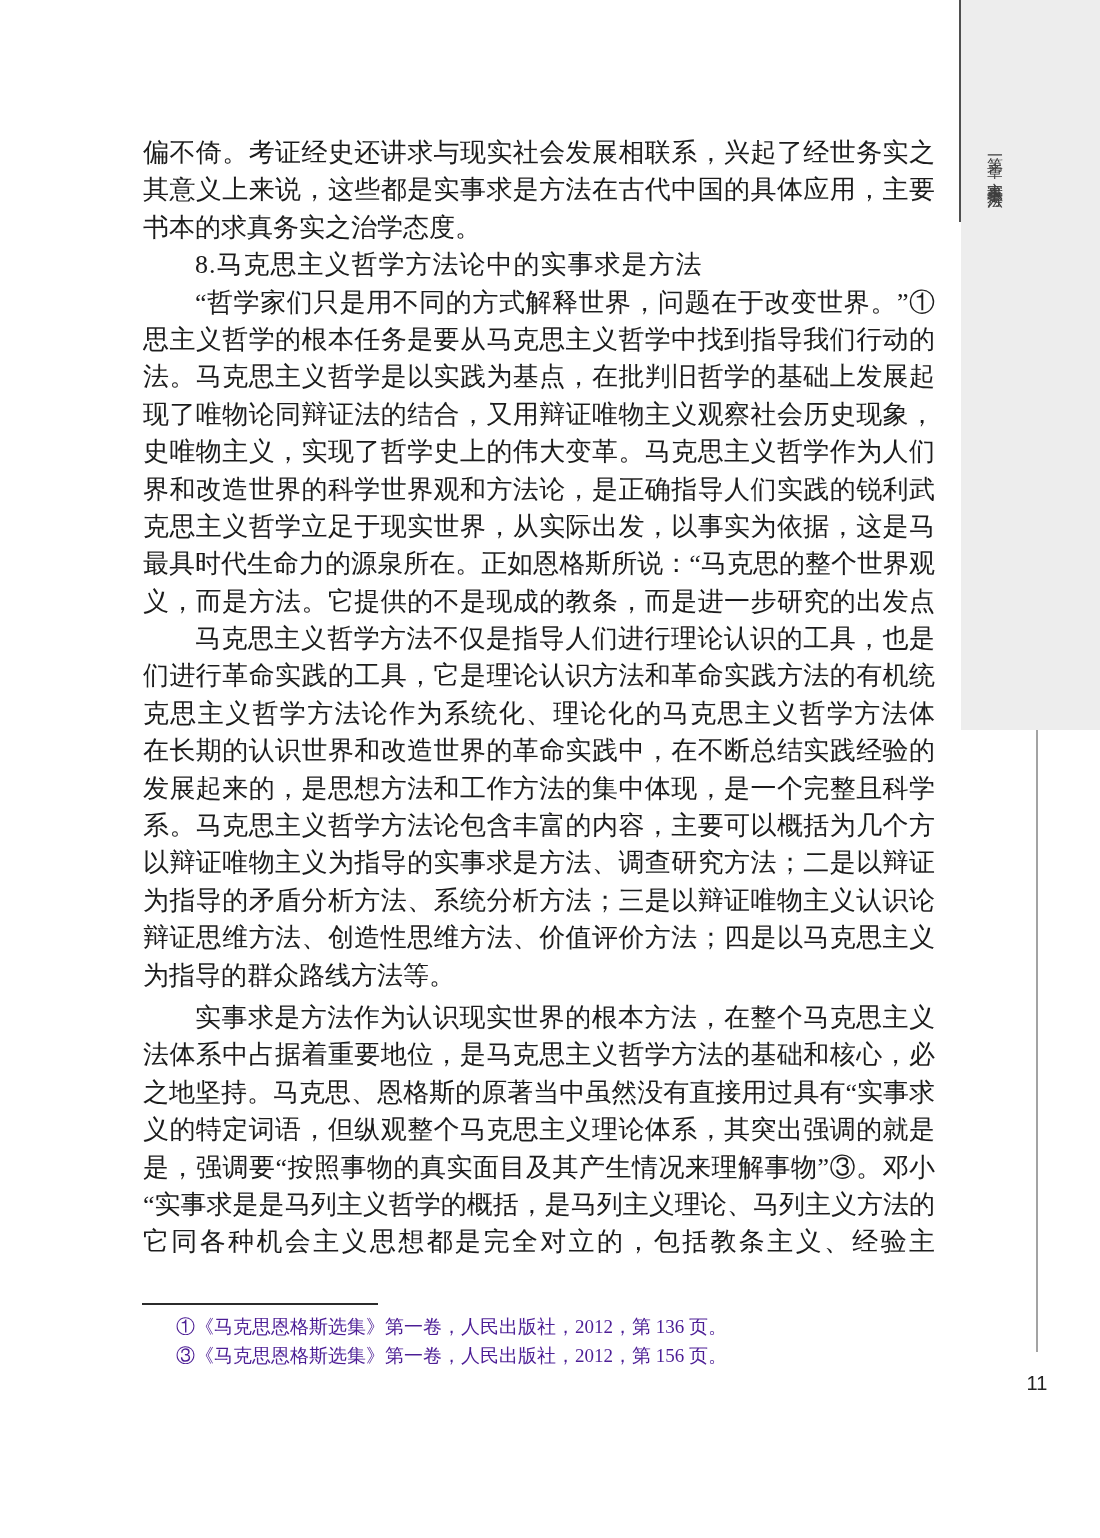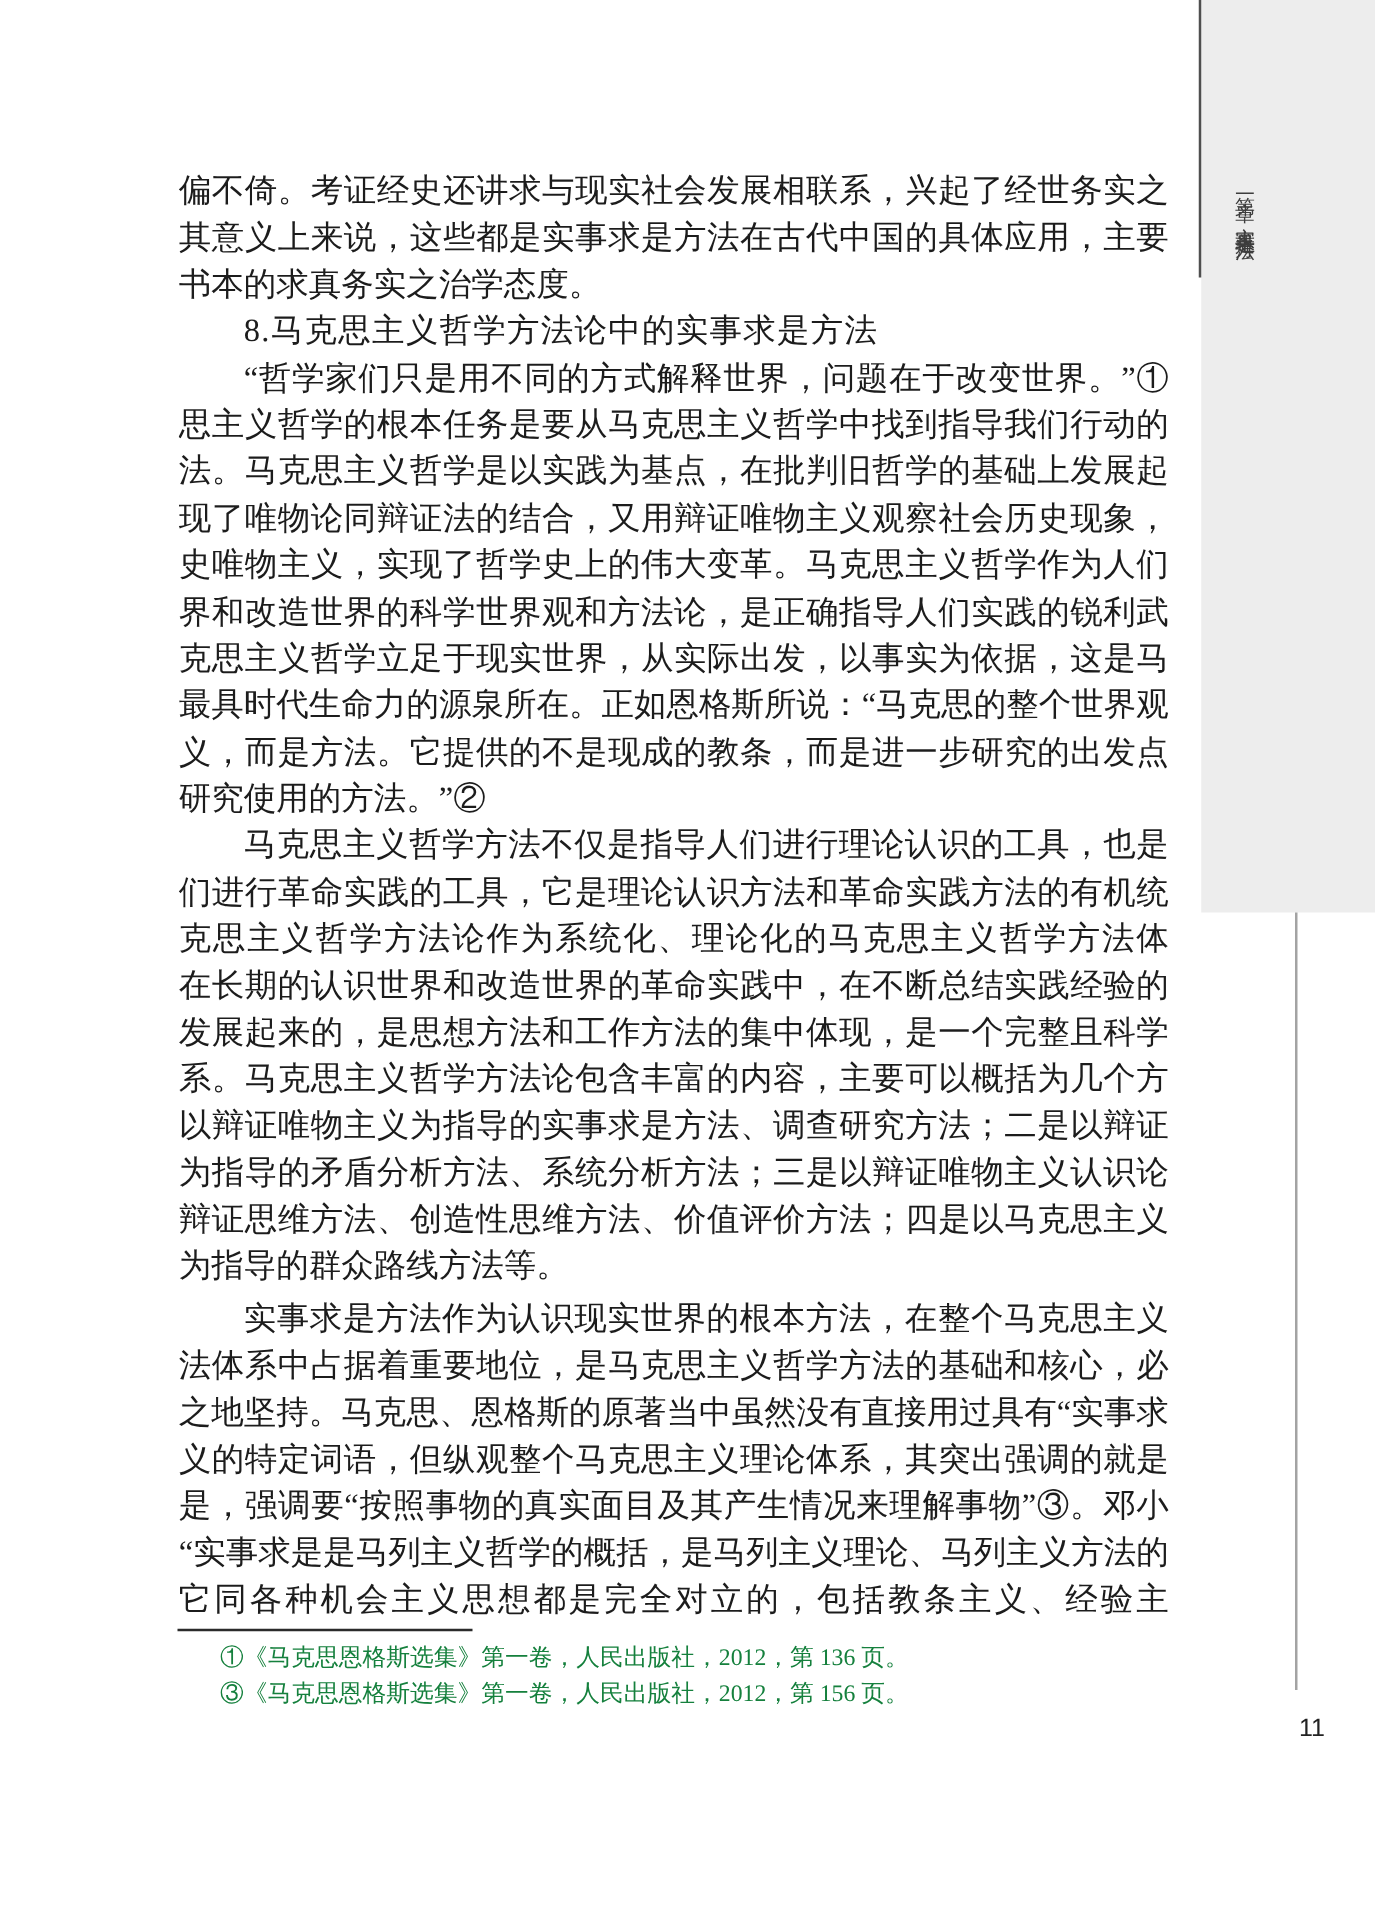--- a/index.html
+++ b/index.html
@@ -34,21 +34,21 @@
 
   
   .margin-rule {
     position: absolute; left: 1036px; top: 730px;
     width: 2px; height: 622px;
     background: #a3a3a3;
   }
 
   .page-number {
     position: absolute; left: 1014px; top: 1372px; width: 46px;
-    text-align: right;
+    text-align: center;
     font-family: "Liberation Sans", "DejaVu Sans", sans-serif;
     font-size: 20px; color: #222222;
   }
 
   
   .content {
     position: absolute; left: 143px; top: 134px; width: 792px;
     font-size: 26px;
   }
   .ln {
@@ -62,21 +62,21 @@
   .para-gap { margin-top: 5px; }
 
   
   .footnote-rule {
     position: absolute; left: 142px; top: 1303px;
     width: 236px; height: 2px;
     background: #2b2b2b;
   }
   .footnotes {
     position: absolute; left: 143px; top: 1312px; width: 810px;
-    font-size: 19px; color: #15803d;
+    font-size: 19px; color: #4c1d95;
   }
   .fn { height: 29px; line-height: 29px; padding-left: 33px; }
 </style>
 </head>
 <body>
 
 <div class="page">
 
   <div class="chapter-band"></div>
   <div class="band-edge"></div>
@@ -99,21 +99,20 @@
     <div>
       <div class="ln indent">“哲学家们只是用不同的方式解释世界，问题在于改变世界。”①学习马克</div>
       <div class="ln">思主义哲学的根本任务是要从马克思主义哲学中找到指导我们行动的科学方</div>
       <div class="ln">法。马克思主义哲学是以实践为基点，在批判旧哲学的基础上发展起来的，实</div>
       <div class="ln">现了唯物论同辩证法的结合，又用辩证唯物主义观察社会历史现象，形成了历</div>
       <div class="ln">史唯物主义，实现了哲学史上的伟大变革。马克思主义哲学作为人们认识世</div>
       <div class="ln">界和改造世界的科学世界观和方法论，是正确指导人们实践的锐利武器。马</div>
       <div class="ln">克思主义哲学立足于现实世界，从实际出发，以事实为依据，这是马克思哲学</div>
       <div class="ln">最具时代生命力的源泉所在。正如恩格斯所说：“马克思的整个世界观不是教</div>
       <div class="ln">义，而是方法。它提供的不是现成的教条，而是进一步研究的出发点和供这种</div>
-      <div class="ln end">研究使用的方法。”②</div>
     </div>
 
     <div>
       <div class="ln indent">马克思主义哲学方法不仅是指导人们进行理论认识的工具，也是指导人</div>
       <div class="ln">们进行革命实践的工具，它是理论认识方法和革命实践方法的有机统一。马</div>
       <div class="ln">克思主义哲学方法论作为系统化、理论化的马克思主义哲学方法体系，是人们</div>
       <div class="ln">在长期的认识世界和改造世界的革命实践中，在不断总结实践经验的基础上</div>
       <div class="ln">发展起来的，是思想方法和工作方法的集中体现，是一个完整且科学的理论体</div>
       <div class="ln">系。马克思主义哲学方法论包含丰富的内容，主要可以概括为几个方面：一是</div>
       <div class="ln">以辩证唯物主义为指导的实事求是方法、调查研究方法；二是以辩证唯物主义</div>

